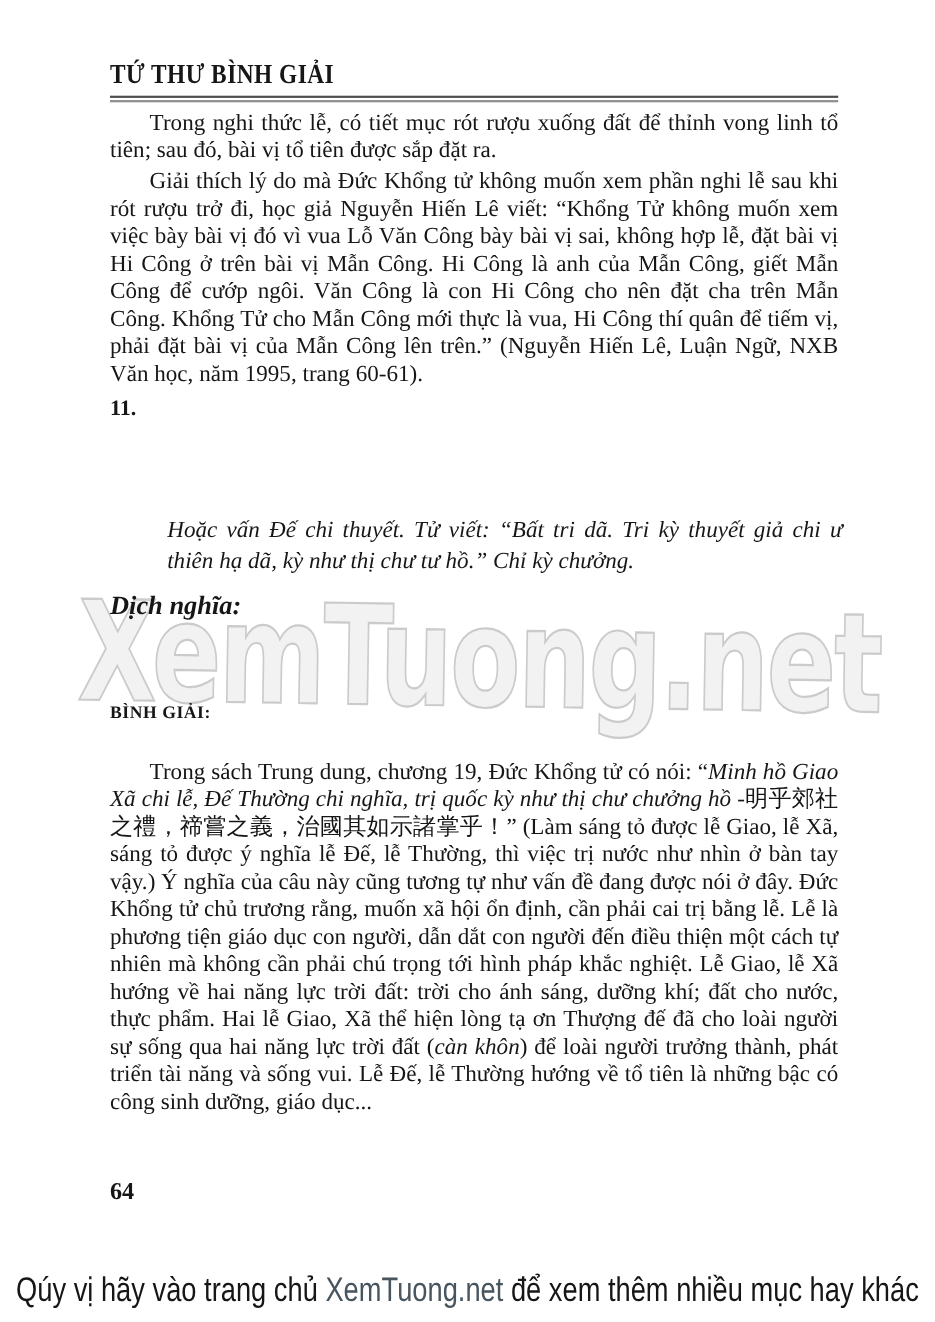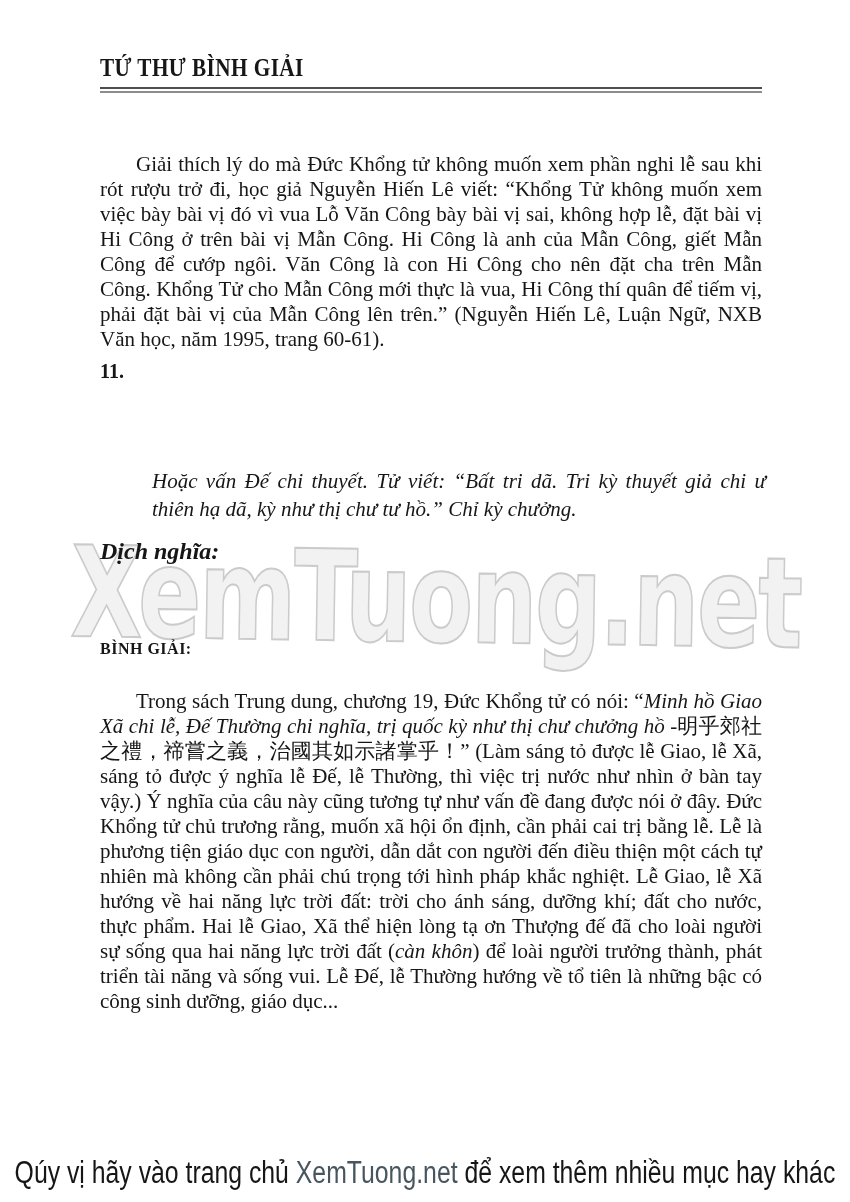--- a/index.html
+++ b/index.html
@@ -111,36 +111,38 @@
 </head>
 <body>
 
 <div class="page">
 
   <div class="watermark">XemTuong.net</div>
 
   <h1 class="blk page-title">TỨ THƯ BÌNH GIẢI</h1>
   <div class="blk double-rule"></div>
 
+  <p class="blk body-par p1">Trong nghi thức lễ, có tiết mục rót rượu xuống đất để thỉnh vong linh tổ tiên; sau đó, bài vị tổ tiên được sắp đặt ra.</p>
 
   <p class="blk body-par p2">Giải thích lý do mà Đức Khổng tử không muốn xem phần nghi lễ sau khi rót rượu trở đi, học giả Nguyễn Hiến Lê viết: “Khổng Tử không muốn xem việc bày bài vị đó vì vua Lỗ Văn Công bày bài vị sai, không hợp lễ, đặt bài vị Hi Công ở trên bài vị Mẫn Công. Hi Công là anh của Mẫn Công, giết Mẫn Công để cướp ngôi. Văn Công là con Hi Công cho nên đặt cha trên Mẫn Công. Khổng Tử cho Mẫn Công mới thực là vua, Hi Công thí quân để tiếm vị, phải đặt bài vị của Mẫn Công lên trên.” (Nguyễn Hiến Lê, Luận Ngữ, NXB Văn học, năm 1995, trang 60-61).</p>
 
   <div class="blk section-number">11.</div>
 
 
   <p class="blk translit">Hoặc vấn Đế chi thuyết. Tử viết: “Bất tri dã. Tri kỳ thuyết giả chi ư thiên hạ dã, kỳ như thị chư tư hồ.” Chỉ kỳ chưởng.</p>
 
   <div class="blk dich-heading">Dịch nghĩa:</div>
 
 
   <div class="blk bg-heading">BÌNH GIẢI:</div>
 
   <p class="blk body-par commentary"><span class="seg-normal">Trong sách Trung dung, chương 19, Đức Khổng tử có nói: “</span><span class="seg-italic">Minh hồ Giao Xã chi lễ, Đế Thường chi nghĩa, trị quốc kỳ như thị chư chưởng hồ</span><span class="seg-normal"> -明乎郊社之禮，禘嘗之義，治國其如示諸掌乎！” (Làm sáng tỏ được lễ Giao, lễ Xã, sáng tỏ được ý nghĩa lễ Đế, lễ Thường, thì việc trị nước như nhìn ở bàn tay vậy.) Ý nghĩa của câu này cũng tương tự như vấn đề đang được nói ở đây. Đức Khổng tử chủ trương rằng, muốn xã hội ổn định, cần phải cai trị bằng lễ. Lễ là phương tiện giáo dục con người, dẫn dắt con người đến điều thiện một cách tự nhiên mà không cần phải chú trọng tới hình pháp khắc nghiệt. Lễ Giao, lễ Xã hướng về hai năng lực trời đất: trời cho ánh sáng, dưỡng khí; đất cho nước, thực phẩm. Hai lễ Giao, Xã thể hiện lòng tạ ơn Thượng đế đã cho loài người sự sống qua hai năng lực trời đất (</span><span class="seg-italic">càn khôn</span><span class="seg-normal">) để loài người trưởng thành, phát triển tài năng và sống vui. Lễ Đế, lễ Thường hướng về tổ tiên là những bậc có công sinh dưỡng, giáo dục...</span></p>
 
 
+  <div class="blk page-number">64</div>
 
   <div class="footer">
     <div class="footer-inner">
       <span>Qúy vị hãy vào trang chủ </span><a href="#" class="footer-link">XemTuong.net</a><span> để xem thêm nhiều mục hay khác</span>
     </div>
   </div>
 
 </div>
 
 </body></html>

